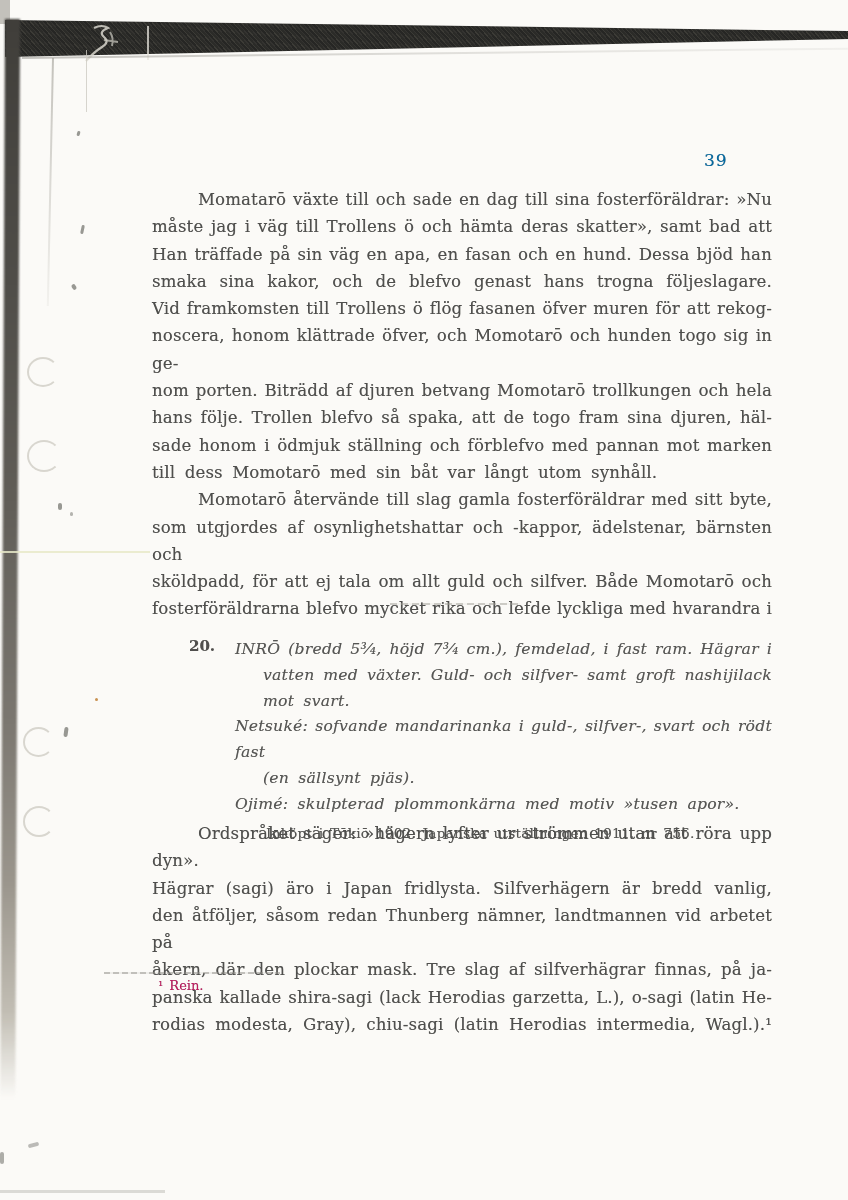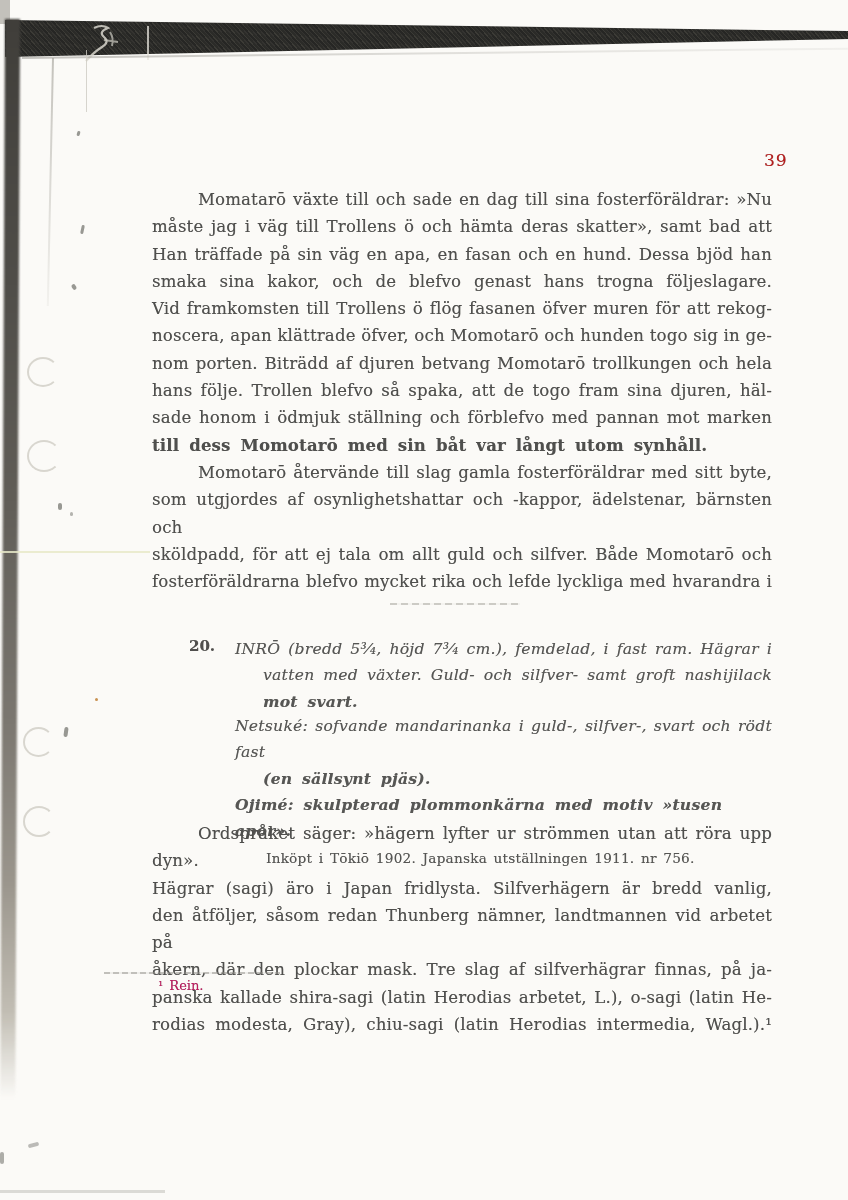--- a/index.html
+++ b/index.html
@@ -55,25 +55,25 @@
   .divider-dashes{
     position:absolute;left:390px;top:603px;width:130px;height:2px;
     background:repeating-linear-gradient(90deg,rgba(158,156,148,.5) 0 7px,rgba(158,156,148,.08) 7px 11px);
   }
   .footnote-rule{
     position:absolute;left:104px;top:972px;width:176px;height:2px;
     background:repeating-linear-gradient(90deg,rgba(145,143,137,.55) 0 6px,rgba(145,143,137,.12) 6px 9px);
   }
   
   .txt{filter:blur(0.25px);text-shadow:0.2px 0.2px 0.6px rgba(95,95,92,.55);}
-  .pagenum{position:absolute;left:764px;top:150px;font-size:17px;color:#b91c1c;letter-spacing:1px;}
+  .pagenum{position:absolute;left:704px;top:150px;font-size:17px;color:#0369a1;letter-spacing:1px;}
   .bodyblock{position:absolute;left:152px;top:186px;width:620px;font-size:16.5px;}
   .ln{line-height:27.3px;letter-spacing:0.2px;}
   .j{text-align:justify;text-align-last:justify;}
-  .lft{text-align:left;word-spacing:4px;font-weight:bold;}
+  .lft{text-align:left;word-spacing:4px;}
   .ind{text-indent:46px;}
   .entryblock{position:absolute;left:152px;top:637px;width:620px;font-size:15.5px;font-style:italic;color:#565654;}
   .eln{line-height:25.8px;letter-spacing:0.3px;}
   .e-num{position:absolute;left:37px;top:0;font-style:normal;font-weight:700;font-size:15px;color:#504f4d;}
   .e-a{margin-left:83px;width:537px;}
   .e-b{margin-left:111px;width:509px;}
   .e-b2{margin-left:111px;}
   .e-prov{margin-left:114px;margin-top:3px;font-style:normal;font-size:13.5px;letter-spacing:.3px;word-spacing:2px;color:#555553;}
   .para3block{position:absolute;left:152px;top:820px;width:620px;font-size:16.5px;}
   .footnote{position:absolute;left:158px;top:978px;font-size:13px;color:#be185d;word-spacing:2px;}
@@ -111,21 +111,21 @@
   <div class="bottom-band"></div>
 
   <div class="pagenum txt">39</div>
 
   <div class="bodyblock txt">
     <div class="ln j ind">Momatarō växte till och sade en dag till sina fosterföräldrar: »Nu</div>
     <div class="ln j">måste jag i väg till Trollens ö och hämta deras skatter», samt bad att</div>
     <div class="ln j">Han träffade på sin väg en apa, en fasan och en hund.  Dessa bjöd han</div>
     <div class="ln j">smaka sina kakor, och de blefvo genast hans trogna följeslagare.</div>
     <div class="ln j">Vid framkomsten till Trollens ö flög fasanen öfver muren för att rekog-</div>
-    <div class="ln j">noscera, apan klättrade öfver, och Momotarō och hunden togo sig in ge-</div>
+    <div class="ln j">noscera, honom klättrade öfver, och Momotarō och hunden togo sig in ge-</div>
     <div class="ln j">nom porten.  Biträdd af djuren betvang Momotarō trollkungen och hela</div>
     <div class="ln j">hans följe.  Trollen blefvo så spaka, att de togo fram sina djuren, häl-</div>
     <div class="ln j">sade honom i ödmjuk ställning och förblefvo med pannan mot marken</div>
     <div class="ln lft">till dess Momotarō med sin båt var långt utom synhåll.</div>
     <div class="ln j ind">Momotarō återvände till slag gamla fosterföräldrar med sitt byte,</div>
     <div class="ln j">som utgjordes af osynlighetshattar och -kappor, ädelstenar, bärnsten och</div>
     <div class="ln j">sköldpadd, för att ej tala om allt guld och silfver.  Både Momotarō och</div>
     <div class="ln j">fosterföräldrarna blefvo mycket rika och lefde lyckliga med hvarandra i</div>
   </div>
 
@@ -140,20 +140,20 @@
     <div class="eln lft e-b2">(en sällsynt pjäs).</div>
     <div class="eln lft" style="margin-left:83px;">Ojimé: skulpterad plommonkärna med motiv »tusen apor».</div>
     <div class="eln e-prov">Inköpt i Tōkiō 1902.  Japanska utställningen 1911. nr 756.</div>
   </div>
 
   <div class="para3block txt">
     <div class="ln j ind">Ordspråket säger: »hägern lyfter ur strömmen utan att röra upp dyn».</div>
     <div class="ln j">Hägrar (sagi) äro i Japan fridlysta.  Silfverhägern är bredd vanlig,</div>
     <div class="ln j">den åtföljer, såsom redan Thunberg nämner, landtmannen vid arbetet på</div>
     <div class="ln j">åkern, där den plockar mask.  Tre slag af silfverhägrar finnas, på ja-</div>
-    <div class="ln j">panska kallade shira-sagi (latin Herodias arbetet, L.), o-sagi (latin He-</div>
+    <div class="ln j">panska kallade shira-sagi (lack Herodias garzetta, L.), o-sagi (latin He-</div>
     <div class="ln j">rodias modesta, Gray), chiu-sagi (latin Herodias intermedia, Wagl.).¹</div>
   </div>
 
   <div class="footnote-rule"></div>
   <div class="footnote txt">¹ Rein.</div>
 
 </div>
 
 </body></html>

